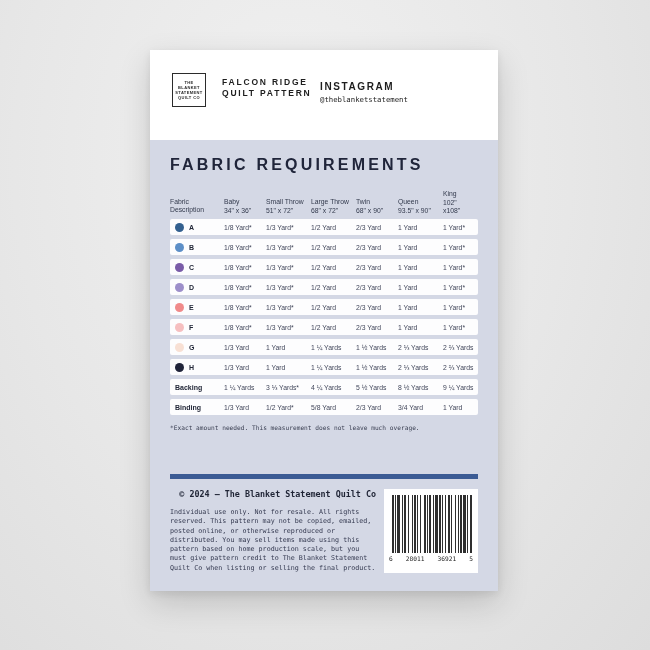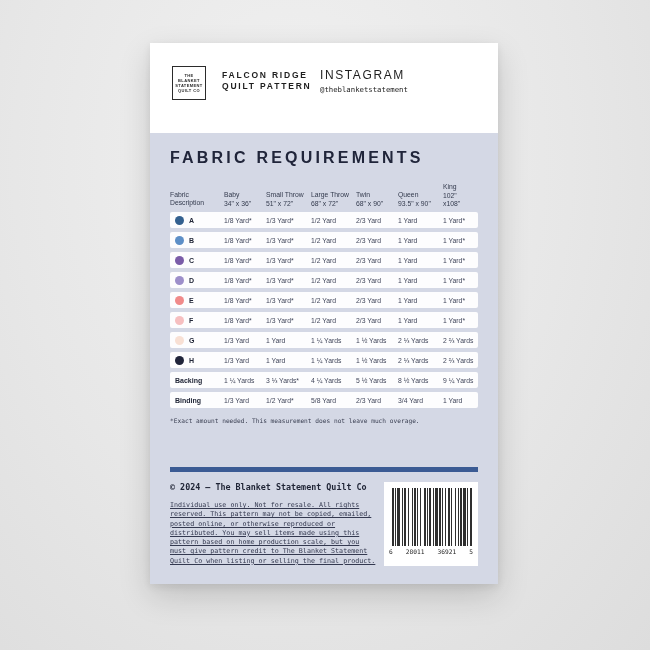--- a/index.html
+++ b/index.html
@@ -3,21 +3,21 @@
 <meta charset="utf-8">
 <style>
   * { margin:0; padding:0; box-sizing:border-box; }
   html,body { width:650px; height:650px; }
   body { font-family:"Liberation Sans", sans-serif; }
   .stage {
     position:relative; width:650px; height:650px; overflow:hidden;
     background: radial-gradient(ellipse at 45% 25%, #f1f1f1 0%, #e7e7e7 55%, #dddddd 100%);
   }
   .card {
-    position:absolute; left:150px; top:43px; width:348px; height:541px;
+    position:absolute; left:150px; top:50px; width:348px; height:541px;
     background:#ffffff;
     box-shadow:0 12px 30px rgba(0,0,0,0.16), 0 3px 8px rgba(0,0,0,0.08);
   }
   
   .card-header { position:relative; height:90px; background:#ffffff; }
   .logo-box {
     position:absolute; left:22px; top:23px; width:34px; height:34px;
     border:1px solid #2b2b2b; display:flex; flex-direction:column;
     align-items:center; justify-content:center; gap:1px;
   }
@@ -25,22 +25,23 @@
     font-size:4px; line-height:4px; letter-spacing:0.4px; color:#2b2b2b;
     font-weight:700; text-transform:uppercase;
   }
   .brand-title {
     position:absolute; left:72px; top:27px;
     font-size:8.5px; line-height:11px; font-weight:700;
     letter-spacing:1.8px; color:#1e1e1e; text-transform:uppercase;
   }
   .contact-col { position:absolute; left:170px; top:25px; }
   .contact-label {
-    font-size:12px; font-weight:400; letter-spacing:1.6px; color:#1e1e1e;
+    font-size:10px; font-weight:700; letter-spacing:1.6px; color:#1e1e1e;
     text-transform:uppercase;
+    margin-top:6px;
   }
   .contact-value {
     font-family:"DejaVu Sans Mono", monospace;
     font-size:7.3px; color:#222222; margin-top:3px;
   }
   .contact-block + .contact-block { margin-top:9px; }
   
   .card-body {
     position:absolute; left:0; top:90px; width:348px; height:451px;
     background:#d4d8e5; padding:0 20px;
@@ -71,25 +72,25 @@
   .rlabel { font-size:7px; font-weight:700; color:#222738; }
   .note {
     margin-top:9px; font-family:"DejaVu Sans Mono", monospace;
     font-size:6.2px; color:#3c4154;
   }
   .divider-bar { margin-top:43px; height:5px; width:308px; background:#3b5b94; }
   .footer-row { margin-top:10px; display:flex; gap:8px; }
   .footer-left { width:206px; }
   .copyright {
     font-family:"DejaVu Sans Mono", monospace; font-weight:700;
-    font-size:8.4px; color:#1f2435; white-space:nowrap;
+    font-size:8.4px; color:#1f2435; white-space:nowrap;text-align:right;
   }
   .legal {
     margin-top:9px; font-family:"DejaVu Sans Mono", monospace;
-    font-size:6.7px; line-height:9.3px; color:#343950; width:206px;text-decoration:underline;
+    font-size:6.7px; line-height:9.3px; color:#343950; width:206px;
   }
   .barcode-box {
     width:94px; height:84px; background:#ffffff; padding:6px 5px 4px 5px;
     display:flex; flex-direction:column;
   }
   .bars { height:58px; overflow:hidden; display:flex; align-items:stretch; padding:0 3px; }
   .bars span { height:100%; }
   .bc-digits {
     display:flex; justify-content:space-between; margin-top:2px;
     font-family:"DejaVu Sans Mono", monospace; font-size:6.2px; color:#1c1c1c;

